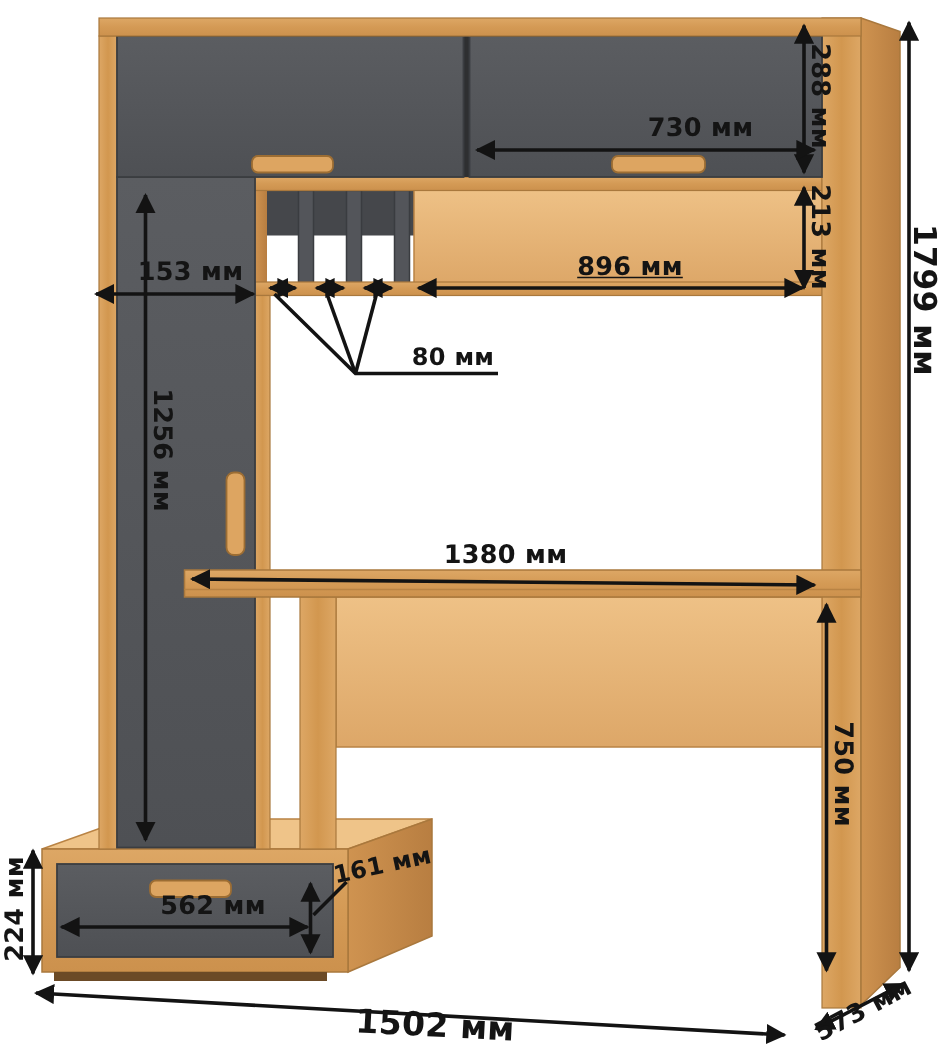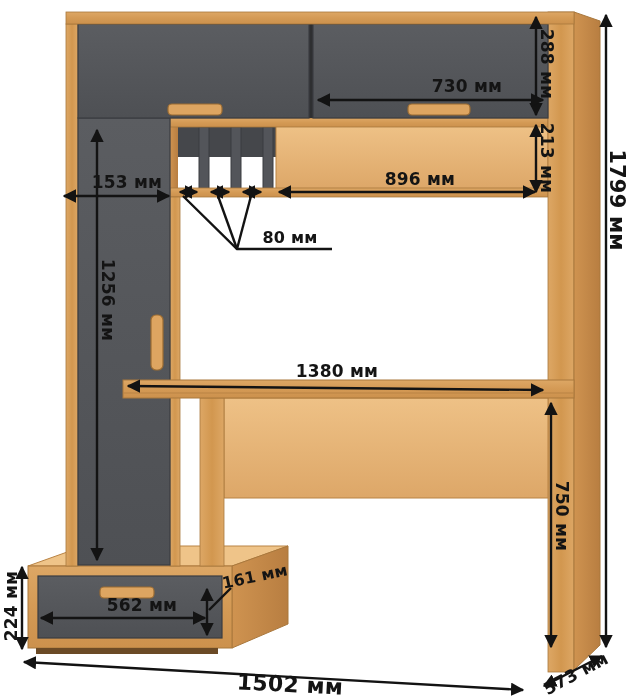--- a/index.html
+++ b/index.html
@@ -149,24 +149,24 @@
 
       <line x1="24" y1="662" x2="523" y2="690" marker-start="url(#ah)" marker-end="url(#ah)"></line>
 
       <line x1="544" y1="686" x2="602" y2="656" marker-start="url(#ah)" marker-end="url(#ah)"></line>
     </g>
   </svg>
 
   <div class="dim-label rot90" style="left:546px;top:64px;">288 мм</div>
   <div class="dim-label" style="left:438px;top:86px;margin-left:29px;">730 мм</div>
   <div class="dim-label rot90" style="left:546px;top:158px;">213 мм</div>
-  <div class="dim-label" style="left:420px;top:179px;">896 мм</div>
+  <div class="dim-label" style="left:420px;top:179px;text-decoration:underline;">896 мм</div>
   <div class="dim-label" style="left:127px;top:182px;">153 мм</div>
   <div class="dim-label rot90" style="left:107px;top:300px;">1256 мм</div>
-  <div class="dim-label small" style="left:290px;top:238px;">80 мм</div>
+  <div class="dim-label small" style="left:302px;top:238px;">80 мм</div>
   <div class="dim-label" style="left:337px;top:371px;">1380 мм</div>
   <div class="dim-label rot90" style="left:561px;top:516px;">750 мм</div>
   <div class="dim-label rot90 big" style="left:616px;top:200px;">1799 мм</div>
   <div class="dim-label rotm12 small" style="left:255px;top:577px;">161 мм</div>
   <div class="dim-label" style="left:142px;top:605px;">562 мм</div>
   <div class="dim-label rotm90" style="left:11px;top:606px;">224 мм</div>
   <div class="dim-label rot3 huge" style="left:290px;top:685px;">1502 мм</div>
   <div class="dim-label rotm28" style="left:576px;top:674px;">573 мм</div>
 
 </div>

